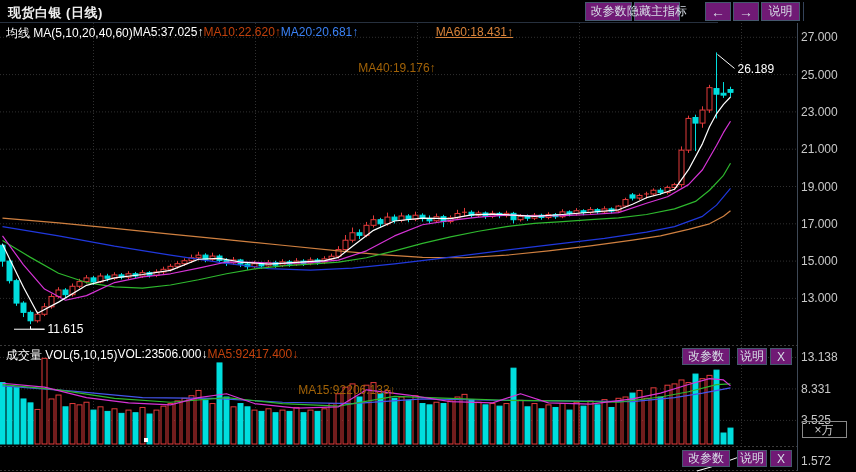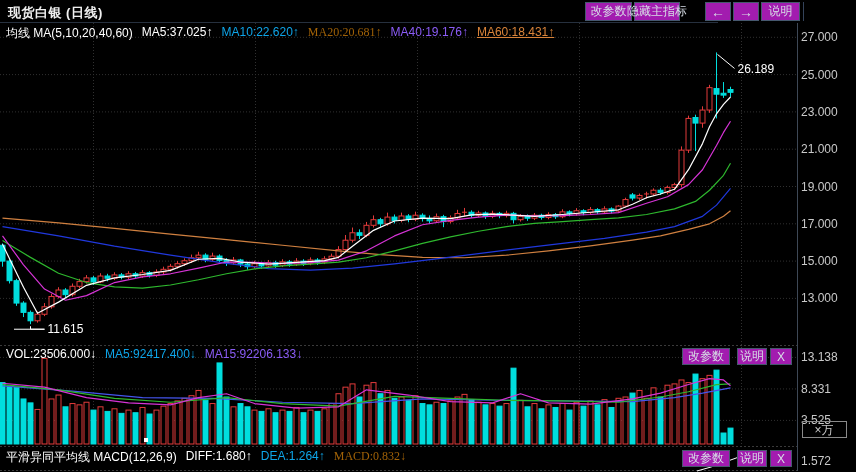--- a/index.html
+++ b/index.html
@@ -1,31 +1,31 @@
 <!DOCTYPE html>
 <html><head>
 <meta charset="utf-8">
 <style>
   html,body{margin:0;padding:0;background:#000;}
   .screen{position:relative;width:856px;height:472px;background:#000;overflow:hidden;
           font-family:"Liberation Sans",sans-serif;}
   #chart-svg{position:absolute;left:0;top:0;}
   .topbar{position:absolute;left:0;top:0;width:718px;height:22px;border-bottom:1px solid #26303e;}
   .title{position:absolute;left:8px;top:4px;font-size:13px;font-weight:bold;color:#f0f0f0;letter-spacing:.5px;white-space:nowrap;}
-  .btn{position:absolute;box-sizing:border-box;top:2px;height:19px;background:#a21caf;border:1px solid #46586e;
+  .btn{position:absolute;box-sizing:border-box;top:2px;height:19px;background:#701a75;border:1px solid #46586e;
        color:#d7dde6;font-size:12px;font-family:inherit;display:flex;align-items:center;justify-content:center;
        white-space:nowrap;cursor:pointer;padding:0;}
   .btn-arrow{font-size:14px;font-weight:bold;}
   .tb-div{position:absolute;left:803px;top:2px;width:1px;height:19px;background:#34435a;}
-  .legend{position:absolute;display:flex;gap:9px;font-size:12px;white-space:nowrap;z-index:3;}
+  .legend{position:absolute;display:flex;font-size:12px;white-space:nowrap;z-index:3;}
   #row-ma{left:6px;top:25px;}
   #row-vol{left:6px;top:347px;}
   #row-macd{left:6px;top:449px;}
-  .c-white{color:#ffffff;} .c-magenta{color:#0ea5e9;} .c-green{color:#a16207;font-family:Liberation Serif, serif;}
-  .c-blue{color:#8b5cf6;} .c-orange{color:#d98339;text-decoration:underline;}
+  .c-white{color:#ffffff;} .c-magenta{color:#c2410c;} .c-green{color:#3b82f6;}
+  .c-blue{color:#a16207;margin-top:36px;} .c-orange{color:#d98339;text-decoration:underline;}
   .pane-btn{top:348px;height:17px;font-size:12px;}
   .macd-btn{top:450px;}
 </style>
 </head>
 <body>
 
 <div class="screen">
 
   <svg id="chart-svg" width="856" height="472" viewBox="0 0 856 472">
       <line x1="0" y1="37.3" x2="797" y2="37.3" stroke="#303030" stroke-dasharray="1 2" stroke-width="1"></line>
@@ -407,31 +407,26 @@
   <div class="legend" id="row-ma">
     <span class="c-white">均线 MA(5,10,20,40,60)</span>
     <span class="c-white">MA5:37.025↑</span>
     <span class="c-magenta">MA10:22.620↑</span>
     <span class="c-green">MA20:20.681↑</span>
     <span class="c-blue">MA40:19.176↑</span>
     <span class="c-orange">MA60:18.431↑</span>
   </div>
 
   <div class="legend" id="row-vol">
+    <span class="c-white">成交量 VOL(5,10,15)</span>
     <span class="c-white">VOL:23506.000↓</span>
     <span class="c-magenta">MA5:92417.400↓</span>
     <span class="c-blue">MA15:92206.133↓</span>
   </div>
   <button class="btn pane-btn" style="left:682px;width:48px;">改参数</button>
   <button class="btn pane-btn" style="left:737px;width:30px;">说明</button>
   <button class="btn pane-btn" style="left:770px;width:22px;">X</button>
 
-  <div class="legend" id="row-macd">
-    <span class="c-white">平滑异同平均线 MACD(12,26,9)</span>
-    <span class="c-white">DIFF:1.680↑</span>
-    <span class="c-magenta">DEA:1.264↑</span>
-    <span class="c-green">MACD:0.832↓</span>
-  </div>
   <button class="btn pane-btn macd-btn" style="left:682px;width:48px;">改参数</button>
   <button class="btn pane-btn macd-btn" style="left:737px;width:30px;">说明</button>
   <button class="btn pane-btn macd-btn" style="left:770px;width:22px;">X</button>
 
 </div>
 
 </body></html>

